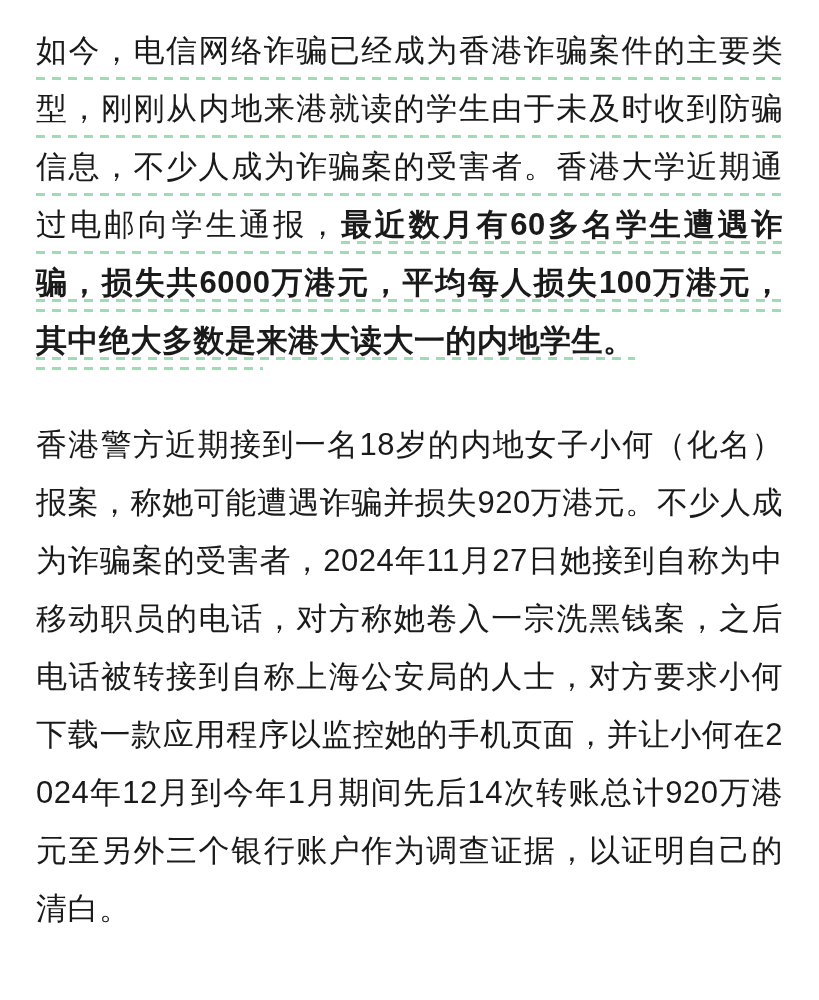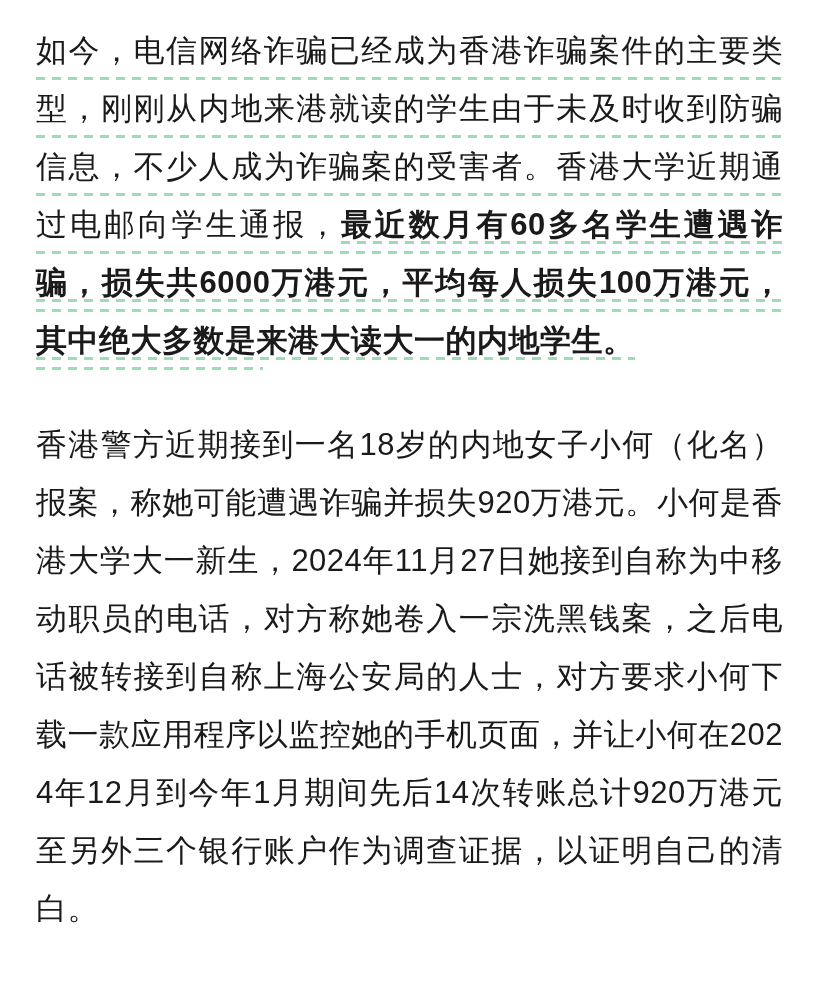--- a/index.html
+++ b/index.html
@@ -100,16 +100,16 @@
     <div class="deco-line" style="top:229px;"></div>
     <div class="deco-line" style="top:287px;"></div>
     <div class="deco-line" style="top:345px; right:520px;"></div>
   </div>
 
   <p class="para first" style="background:none;">
     <span>如今，电信网络诈骗已经成为香港诈骗案件的主要类型，刚刚从内地来港就读的学生由于未及时收到防骗信息，不少人成为诈骗案的受害者。香港大学近期通过电邮向学生通报，</span><span class="hl">最近数月有60多名学生遭遇诈骗，损失共6000万港元，平均每人损失100万港元，其中绝大多数是来港大读大一的内地学生。</span>
   </p>
 
   <p class="para">
-    <span>香港警方近期接到一名18岁的内地女子小何（化名）报案，称她可能遭遇诈骗并损失920万港元。小何是香港大学大一新生，2024年11月27日她接到自称为中移动职员的电话，对方称她卷入一宗洗黑钱案，之后电话被转接到自称上海公安局的人士，对方要求小何下载一款应用程序以监控她的手机页面，并让小何在2024年12月到今年1月期间先后14次转账总计920万港元至另外三个银行账户作为调查证据，以证明自己的清白。</span>
+    <span>香港警方近期接到一名18岁的内地女子小何（化名）报案，称她可能遭遇诈骗并损失920万港元。不少人成为诈骗案的受害者，2024年11月27日她接到自称为中移动职员的电话，对方称她卷入一宗洗黑钱案，之后电话被转接到自称上海公安局的人士，对方要求小何下载一款应用程序以监控她的手机页面，并让小何在2024年12月到今年1月期间先后14次转账总计920万港元至另外三个银行账户作为调查证据，以证明自己的清白。</span>
   </p>
 
 </div>
 
 </body></html>

